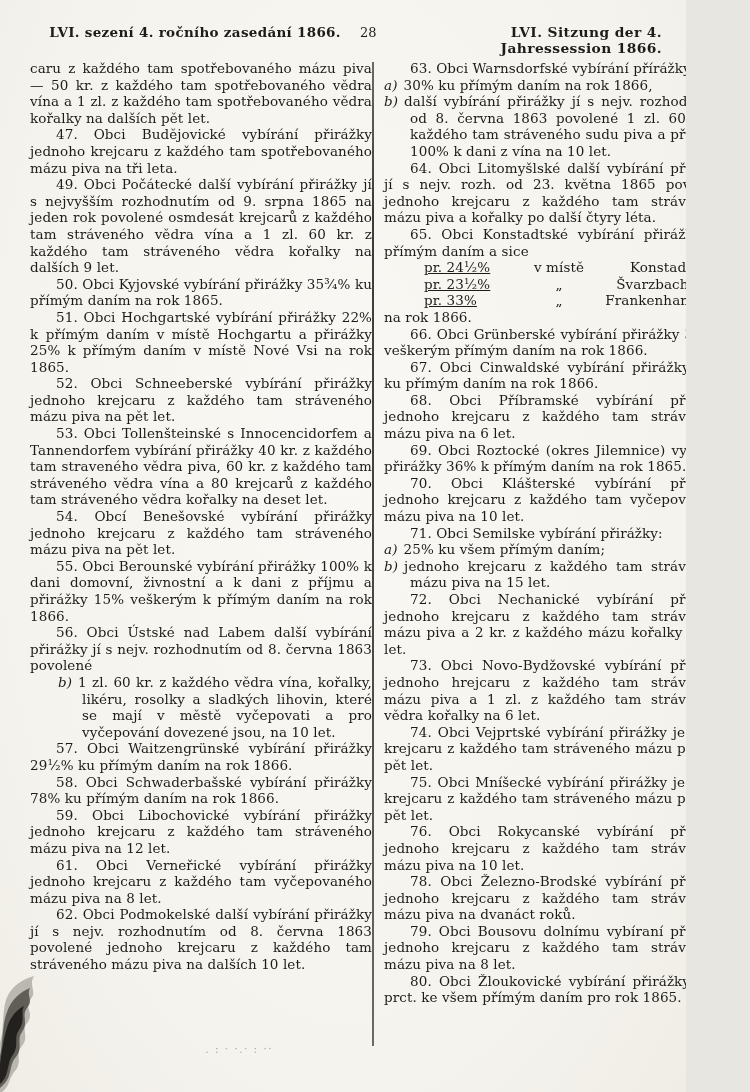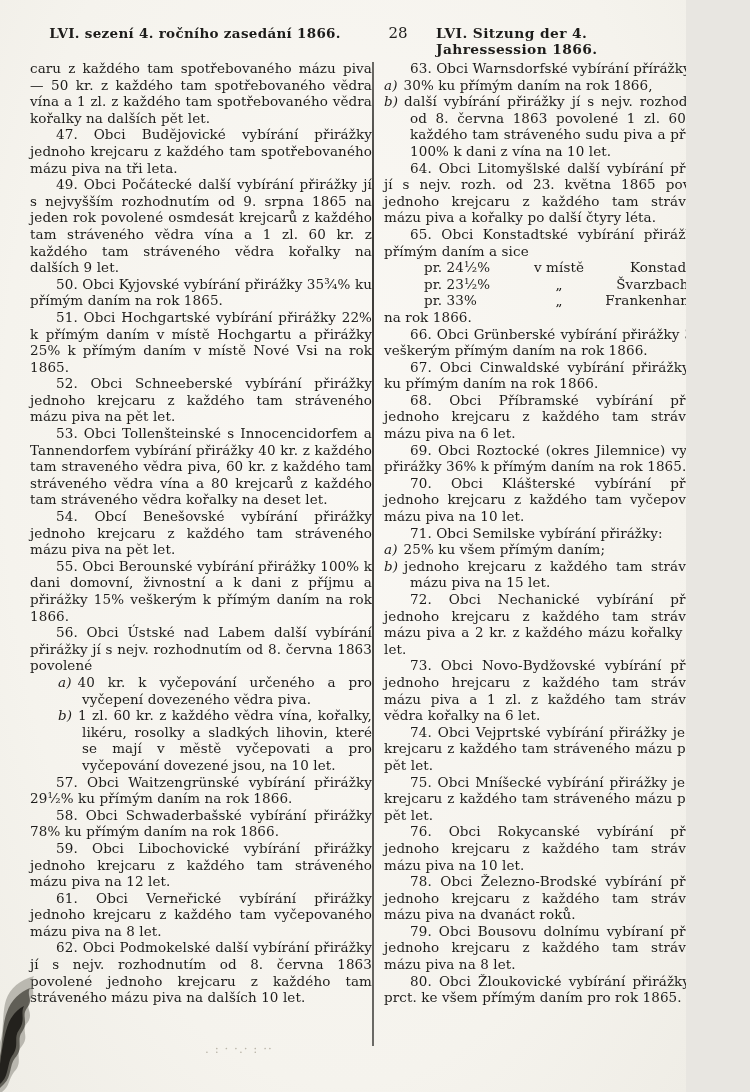--- a/index.html
+++ b/index.html
@@ -21,25 +21,25 @@
   .header{
     position:absolute; top:24px; left:30px; right:24px;
     display:flex; align-items:baseline;
     font-size:13.5px;
   }
   .header .h-left{
     width:330px; text-align:center;
     letter-spacing:0.3px; font-weight:600;
   }
   .header .h-page{
-    width:76px; text-align:center;
-    font-size:15px;
+    width:76px; text-align:left;
+    font-size:13px;
   }
   .header .h-right{
-    flex:1; text-align:left;
+    flex:1; text-align:right;
     font-weight:bold; letter-spacing:0.4px;
     font-size:13.8px;
   }
   
   .col{
     position:absolute; top:60px;
     font-size:13.5px; line-height:16.6px;
     text-align:justify;
     letter-spacing:0.1px;
   }
@@ -51,21 +51,21 @@
     background:linear-gradient(#6b6a66, #3c3b38 15%, #4a4945 60%, #6b6a66);
   }
   
   .para{ margin:0; padding:0; }
   .para.item{ text-indent:26px; }
   .para.cont{ text-indent:0; }
   .col-left .para.sub{ padding-left:52px; text-indent:-24px; }
   .col-right .para.sub{ padding-left:26px; text-indent:-26px; }
   .sub-label{ font-style:italic; padding-right:6px; }
   .pr-row{ display:flex; padding-left:40px; }
-  .pr-row .c1{ width:96px; }
+  .pr-row .c1{ width:96px;text-decoration:underline; }
   .pr-row .c2{ width:78px; text-align:center; }
   .pr-row .c3{ flex:1; text-align:center; }
   
   .smudge{ position:absolute; left:0; bottom:0; }
   .ghost{
     position:absolute;
     color:#b9b4a8; font-size:12px; letter-spacing:1px;
     transform:scaleY(0.9);
     user-select:none;
   }
@@ -87,21 +87,20 @@
       <p class="para cont">caru z každého tam spotřebovaného mázu piva — 50 kr. z každého tam spotřebovaného vědra vína a 1 zl. z každého tam spotřebovaného vědra kořalky na dalších pět let.</p>
       <p class="para item">47. Obci Budějovické vybírání přirážky jednoho krejcaru z každého tam spotřebovaného mázu piva na tři leta.</p>
       <p class="para item">49. Obci Počátecké další vybírání přirážky jí s nejvyšším rozhodnutím od 9. srpna 1865 na jeden rok povolené osmdesát krejcarů z každého tam stráveného vědra vína a 1 zl. 60 kr. z každého tam stráveného vědra kořalky na dalších 9 let.</p>
       <p class="para item">50. Obci Kyjovské vybírání přirážky 35³⁄₄% ku přímým daním na rok 1865.</p>
       <p class="para item">51. Obci Hochgartské vybírání přirážky 22% k přímým daním v místě Hochgartu a přirážky 25% k přímým daním v místě Nové Vsi na rok 1865.</p>
       <p class="para item">52. Obci Schneeberské vybírání přirážky jednoho krejcaru z každého tam stráveného mázu piva na pět let.</p>
       <p class="para item">53. Obci Tollenšteinské s Innocencidorfem a Tannendorfem vybírání přirážky 40 kr. z každého tam straveného vědra piva, 60 kr. z každého tam stráveného vědra vína a 80 krejcarů z každého tam stráveného vědra kořalky na deset let.</p>
       <p class="para item">54. Obcí Benešovské vybírání přirážky jednoho krejcaru z každého tam stráveného mázu piva na pět let.</p>
       <p class="para item">55. Obci Berounské vybírání přirážky 100% k dani domovní, živnostní a k dani z příjmu a přirážky 15% veškerým k přímým daním na rok 1866.</p>
       <p class="para item">56. Obci Ústské nad Labem další vybírání přirážky jí s nejv. rozhodnutím od 8. června 1863 povolené</p>
-      <p class="para sub"><span class="sub-label">a)</span>40 kr. k vyčepování určeného a pro vyčepení dovezeného vědra piva.</p>
       <p class="para sub"><span class="sub-label">b)</span>1 zl. 60 kr. z každého vědra vína, kořalky, likéru, rosolky a sladkých lihovin, které se mají v městě vyčepovati a pro vyčepování dovezené jsou, na 10 let.</p>
       <p class="para item">57. Obci Waitzengrünské vybírání přirážky 29¹⁄₂% ku přímým daním na rok 1866.</p>
       <p class="para item">58. Obci Schwaderbašské vybírání přirážky 78% ku přímým daním na rok 1866.</p>
       <p class="para item">59. Obci Libochovické vybírání přirážky jednoho krejcaru z každého tam stráveného mázu piva na 12 let.</p>
       <p class="para item">61. Obci Verneřické vybírání přirážky jednoho krejcaru z každého tam vyčepovaného mázu piva na 8 let.</p>
       <p class="para item">62. Obci Podmokelské další vybírání přirážky jí s nejv. rozhodnutím od 8. června 1863 povolené jednoho krejcaru z každého tam stráveného mázu piva na dalších 10 let.</p>
     </div>
   <div class="col col-right" id="col-right">
       <p class="para item">63. Obci Warnsdorfské vybírání přírážky</p>
       <p class="para sub"><span class="sub-label">a)</span>30% ku přímým daním na rok 1866,</p>

